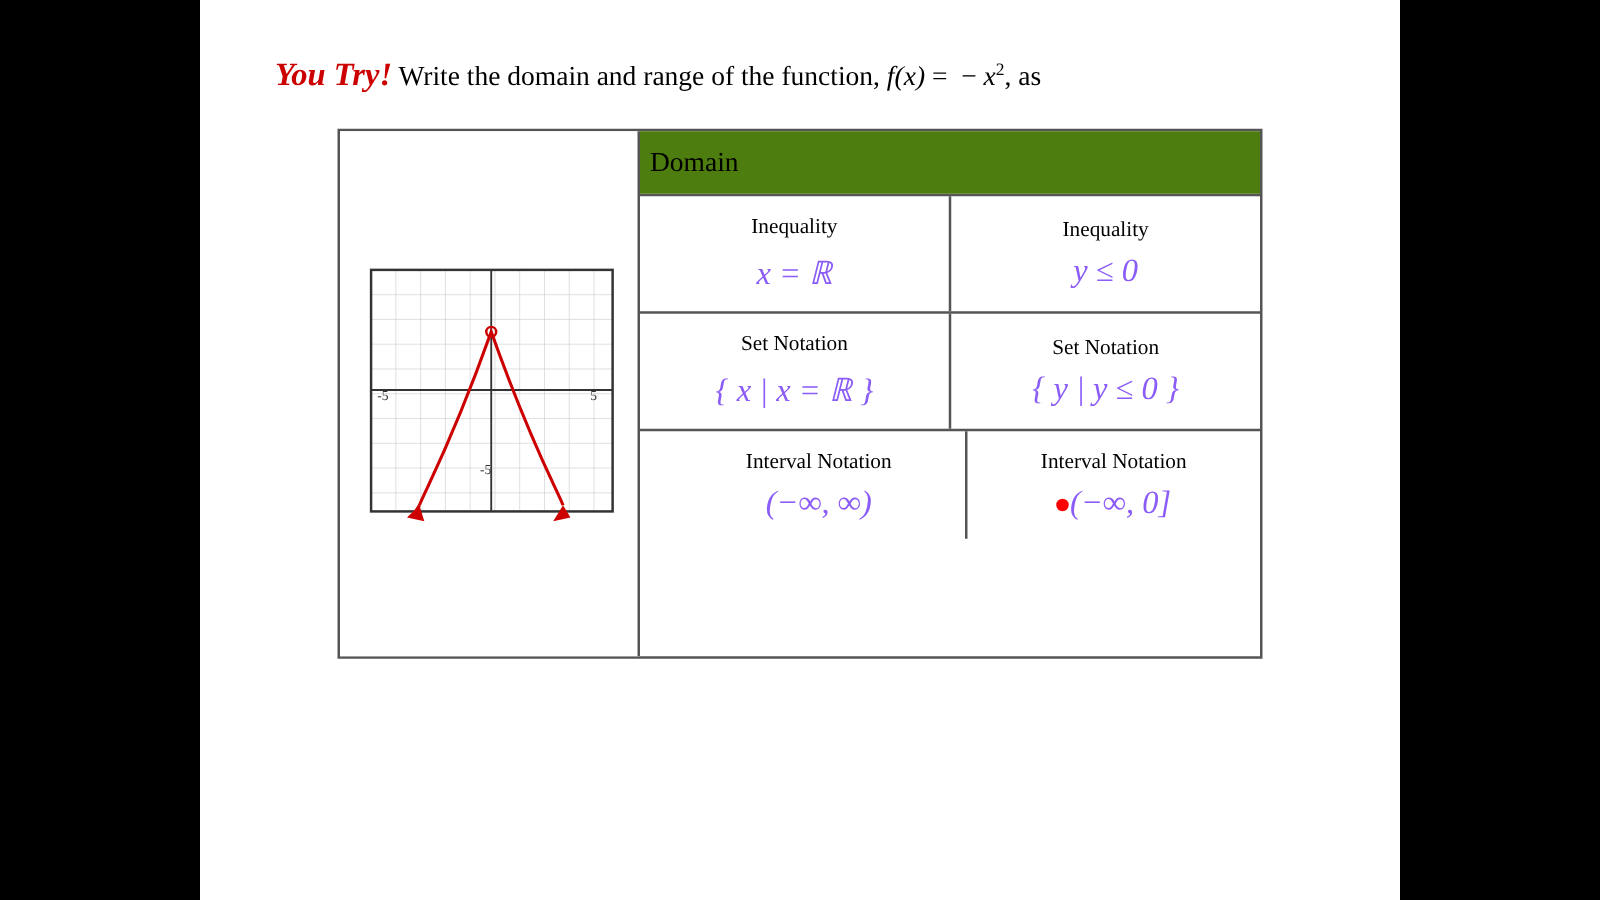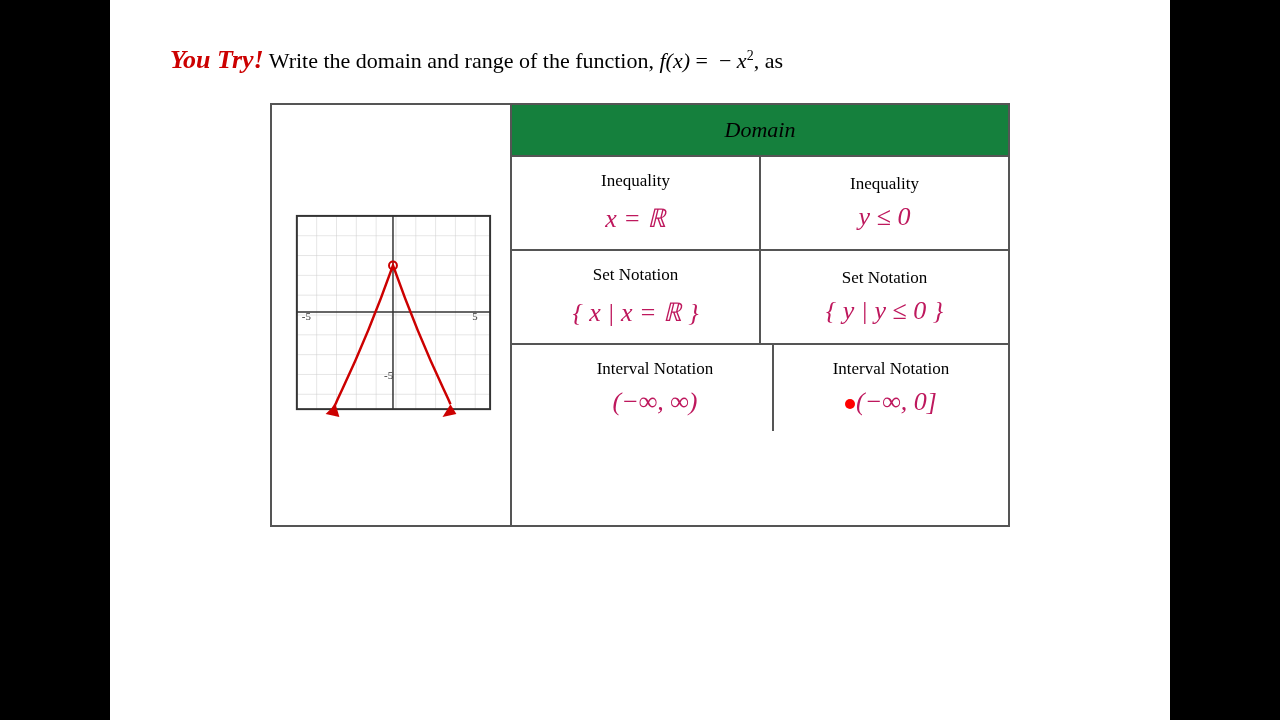--- a/index.html
+++ b/index.html
@@ -7,21 +7,21 @@
       background: #000;
       width: 1280px;
       height: 720px;
       display: flex;
       align-items: center;
       justify-content: center;
       font-family: 'Times New Roman', serif;
     }
     .slide {
       background: #fff;
-      width: 1060px;
+      width: 960px;
       height: 720px;
       padding: 40px 60px;
       position: relative;
     }
     .header-text {
       font-size: 22px;
       line-height: 1.5;
       margin-bottom: 24px;
       color: #000;
     }
@@ -58,25 +58,24 @@
       flex: 1;
       display: flex;
       flex-direction: column;
     }
     .header-row {
       display: flex;
       border-bottom: 2px solid #555;
     }
     .header-cell {
       flex: 1;
-      background: #15803d;
-      text-align: center;
+      background: #4d7c0f;
+      text-align: left;
       padding: 12px 8px;
       font-size: 22px;
-      font-style: italic;
       font-family: 'Brush Script MT', cursive, serif;
       border-right: 2px solid #555;
       color: #000;
     }
     .header-cell:last-child {
       border-right: none;
     }
     .data-row {
       display: flex;
       border-bottom: 2px solid #555;
@@ -99,21 +98,21 @@
     .data-cell:last-child {
       border-right: none;
     }
     .cell-label {
       font-size: 17px;
       color: #000;
     }
     .cell-value {
       font-size: 22px;
       font-style: italic;
-      color: #be185d;
+      color: #8b5cf6;
       font-family: 'Times New Roman', cursive, serif;
     }
     .handwritten {
       font-family: 'Brush Script MT', cursive;
       font-size: 26px;
     }
     svg.graph {
       width: 220px;
       height: 220px;
     }

